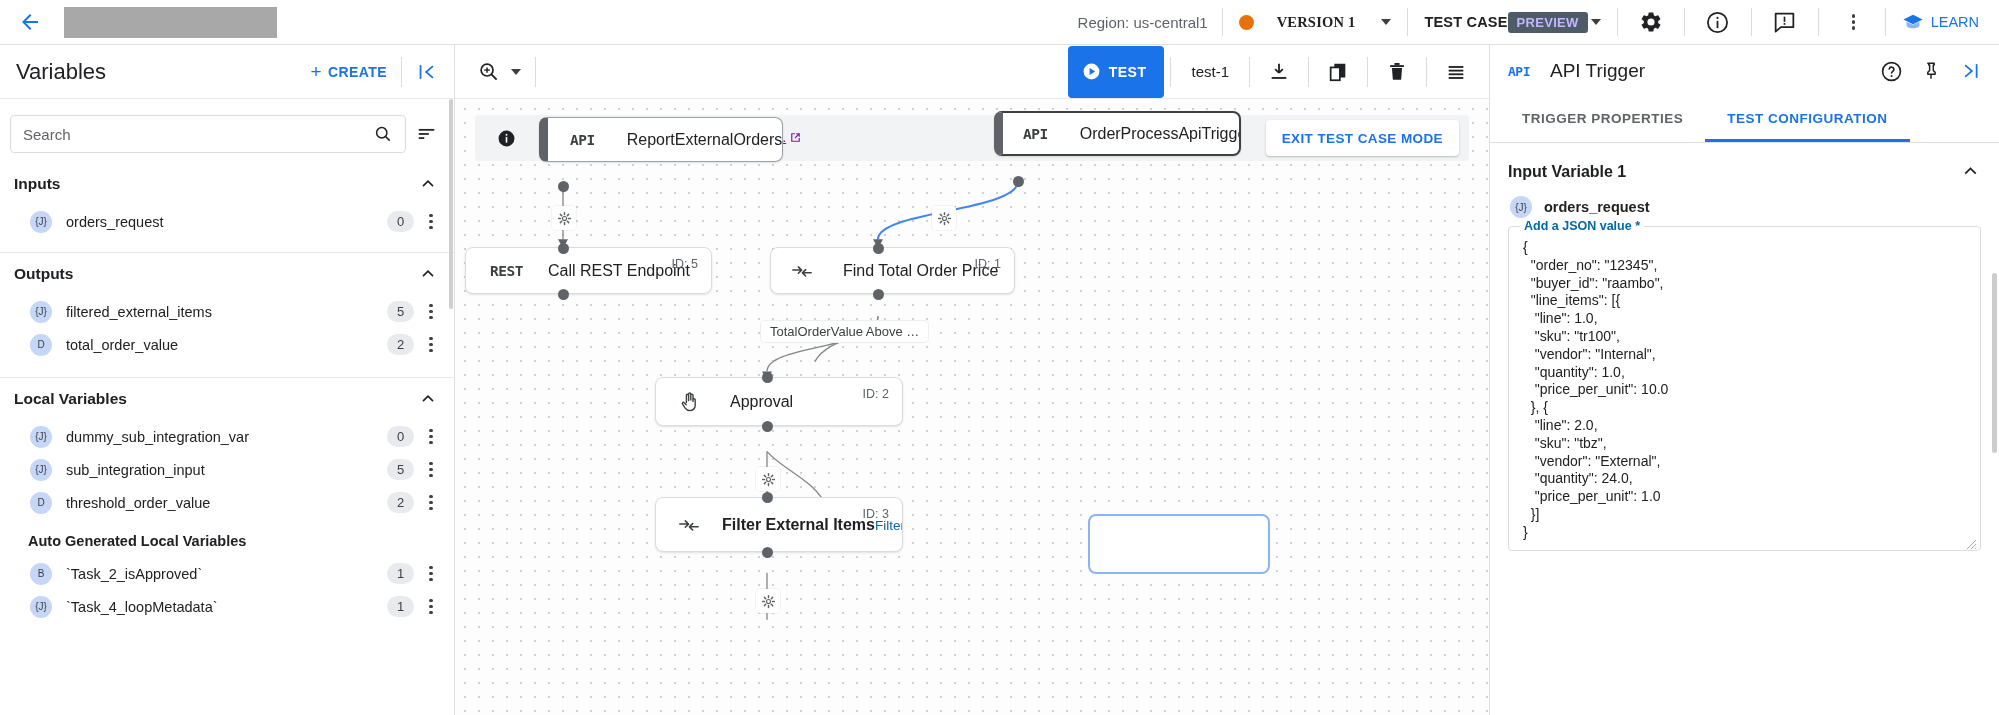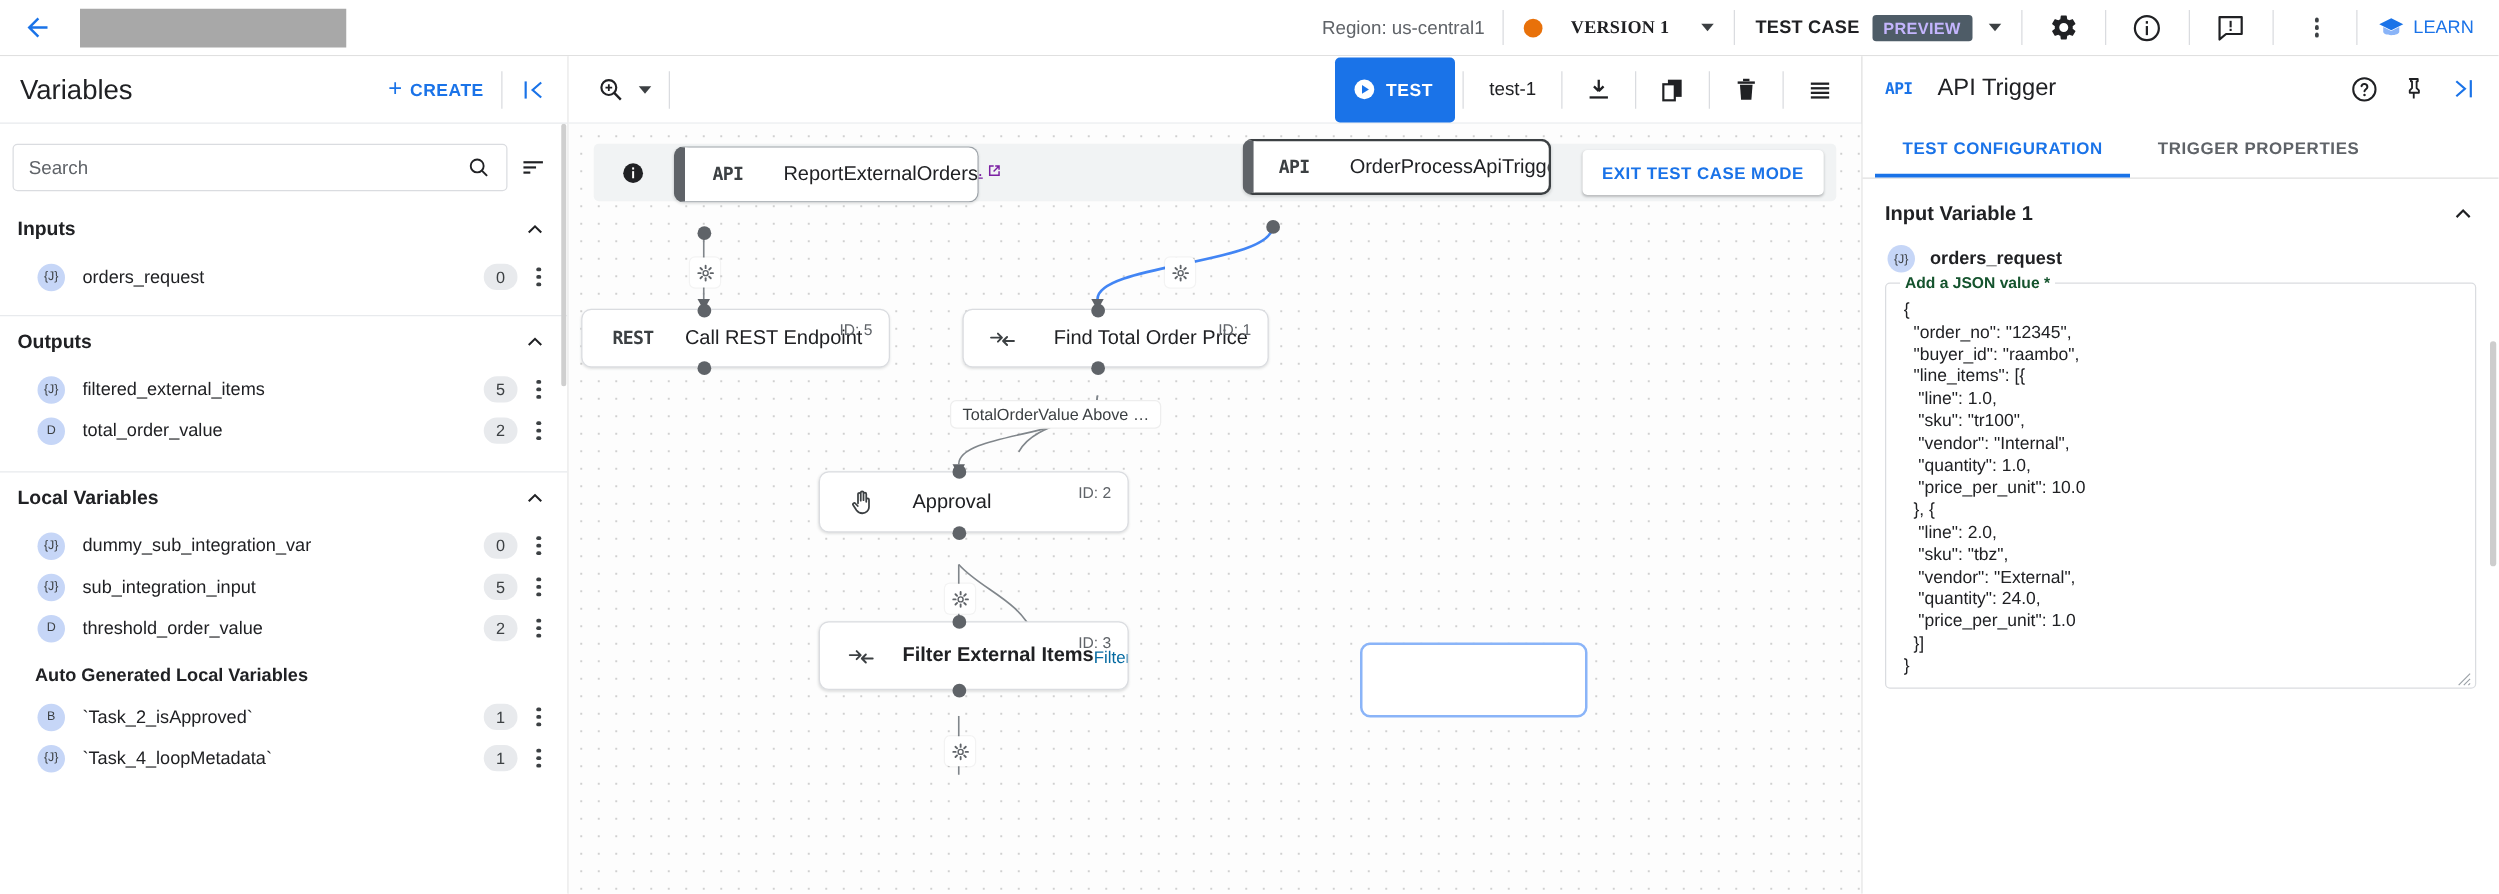--- a/index.html
+++ b/index.html
@@ -33,21 +33,21 @@
     white-space: nowrap;
     font-family: Liberation Serif, serif;
   }
   .version-dot { width: 15px; height: 15px; border-radius: 50%; background: #e8710a; flex:0 0 auto; }
   .version-text { font-size: 14.5px; font-weight: bold; color: #202124; letter-spacing: .2px; }
   .caret-down {
     width: 0; height: 0; border-left: 5px solid transparent; border-right: 5px solid transparent;
     border-top: 6px solid #3c4043; margin-left: 3px; flex: 0 0 auto;
   }
   .testcase-chip {
-    display: flex; align-items: center; gap: 10px; cursor: pointer; padding: 0 6px; white-space: nowrap;
+    display: flex; align-items: center; cursor: pointer; padding: 0 6px; white-space: nowrap;
   }
   .testcase-text { font-size: 14.5px; font-weight: bold; color: #202124; letter-spacing: .2px; }
   .preview-badge {
     background: #4e5c67; color: #c4b5fd; font-size: 13px; font-weight: bold;
     padding: 3px 9px; border-radius: 3px; letter-spacing: .3px;
   }
   .icon-btn {
     width: 46px; height: 44px; display: flex; align-items: center; justify-content: center;
     cursor: pointer; color: #202124; flex: 0 0 auto;
   }
@@ -210,21 +210,21 @@
   }
   .rp-tab.active { color: #1a73e8; border-bottom-color: #1a73e8; }
   .rp-content { flex: 1 1 auto; overflow: hidden; padding: 0 18px; position: relative; }
   .iv-head { display: flex; align-items: center; padding: 18px 0 12px 0; cursor: pointer; }
   .iv-title { flex: 1 1 auto; font-size: 16px; font-weight: bold; color: #202124; }
   .iv-varrow { display: flex; align-items: center; gap: 12px; padding: 2px 0 8px 2px; }
   .iv-varname { font-size: 14.5px; font-weight: bold; color: #202124; }
   .json-field { position: relative; border: 1px solid #dadce0; border-radius: 4px; padding: 12px 14px 8px 14px; }
   .json-legend {
     position: absolute; top: -8px; left: 11px; background: #fff; padding: 0 4px;
-    font-size: 12.5px; font-weight: bold; color: #14532d;
+    font-size: 12.5px; font-weight: bold; color: #0369a1;
   }
   .json-text {
     font-family: "Liberation Sans", sans-serif; font-size: 14px; color: #202124;
     line-height: 17.8px; white-space: pre; margin: 0;
   }
   .resize-grip { position: absolute; right: 3px; bottom: 3px; width: 11px; height: 11px; cursor: nwse-resize; }
   .rp-scroll-thumb { position: absolute; right: 2px; top: 130px; width: 5px; height: 180px; background: #cdcdcd; border-radius: 3px;}
   .lp-scroll-thumb { position: absolute; right: 1px; top: 0px; width: 4px; height: 210px; background: #cfcfcf; border-radius: 3px;}
 </style>
 </head>
@@ -689,22 +689,22 @@
         </span>
         <span class="rp-icon">
           <svg width="22" height="22" viewBox="0 0 24 24">
             <path d="M5.5 5.5L13 12l-7.5 6.5" fill="none" stroke="#1a73e8" stroke-width="1.9"></path>
             <rect x="17.2" y="4.5" width="1.9" height="15" fill="#1a73e8"></rect>
           </svg>
         </span>
       </div>
 
       <div class="rp-tabs">
+        <div class="rp-tab">TRIGGER PROPERTIES</div>
         <div class="rp-tab active">TEST CONFIGURATION</div>
-        <div class="rp-tab">TRIGGER PROPERTIES</div>
       </div>
 
       <div class="rp-content">
         <div class="iv-head">
           <span class="iv-title">Input Variable 1</span>
           <span class="chev-up">
             <svg width="21" height="21" viewBox="0 0 24 24">
                 <path d="M6 14.5L12 8.5l6 6" fill="none" stroke="#202124" stroke-width="2"></path>
               </svg>
           </span>

